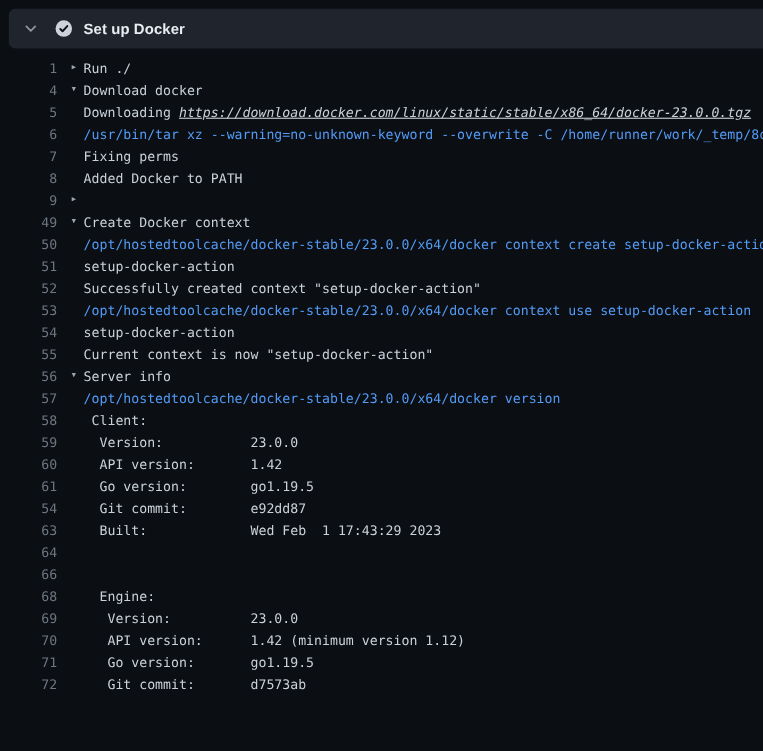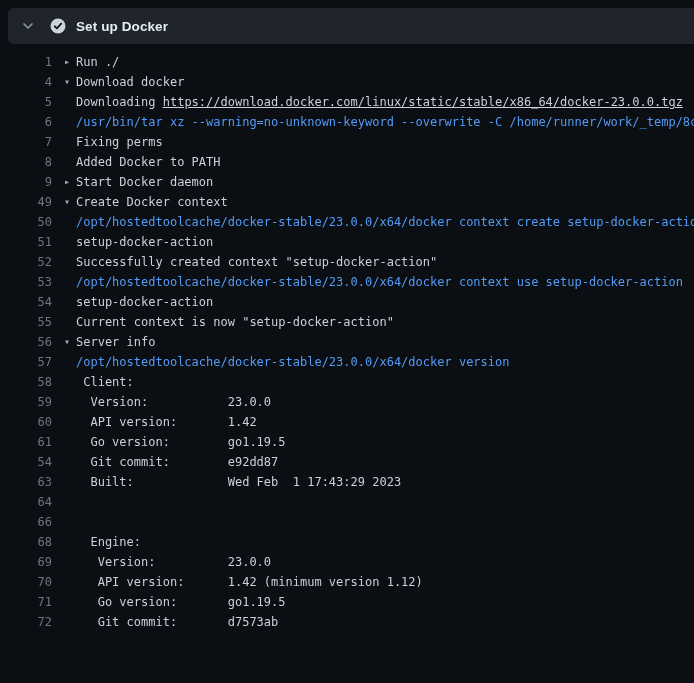--- a/index.html
+++ b/index.html
@@ -74,20 +74,21 @@
   }
   .text {
     color: #c9d1d9;
     white-space: pre;
     overflow: hidden;
   }
   .text.cmd { color: #539bf5; }
   .link {
     text-decoration: underline;
     cursor: pointer;
+    font-style: italic;
   }
 </style>
 </head>
 <body>
 
 <div class="page">
 
   <div class="step-header">
     <span class="chev">
       <svg width="16" height="16" viewBox="0 0 16 16">
@@ -103,21 +104,21 @@
     <span class="step-title">Set up Docker</span>
   </div>
 
   <div class="log">
       <div class="row"><span class="num">1</span><span class="arrow">▸</span><span class="text">Run ./</span></div>
       <div class="row"><span class="num">4</span><span class="arrow">▾</span><span class="text">Download docker</span></div>
       <div class="row"><span class="num">5</span><span class="arrow"></span><span class="text"><span>Downloading </span><span class="link">https://download.docker.com/linux/static/stable/x86_64/docker-23.0.0.tgz</span></span></div>
       <div class="row"><span class="num">6</span><span class="arrow"></span><span class="text cmd">/usr/bin/tar xz --warning=no-unknown-keyword --overwrite -C /home/runner/work/_temp/8c9</span></div>
       <div class="row"><span class="num">7</span><span class="arrow"></span><span class="text">Fixing perms</span></div>
       <div class="row"><span class="num">8</span><span class="arrow"></span><span class="text">Added Docker to PATH</span></div>
-      <div class="row"><span class="num">9</span><span class="arrow">▸</span><span class="text">Start Docker daemon</span></div>
+      <div class="row"><span class="num">9</span><span class="arrow">▸</span></div>
       <div class="row"><span class="num">49</span><span class="arrow">▾</span><span class="text">Create Docker context</span></div>
       <div class="row"><span class="num">50</span><span class="arrow"></span><span class="text cmd">/opt/hostedtoolcache/docker-stable/23.0.0/x64/docker context create setup-docker-action</span></div>
       <div class="row"><span class="num">51</span><span class="arrow"></span><span class="text">setup-docker-action</span></div>
       <div class="row"><span class="num">52</span><span class="arrow"></span><span class="text">Successfully created context "setup-docker-action"</span></div>
       <div class="row"><span class="num">53</span><span class="arrow"></span><span class="text cmd">/opt/hostedtoolcache/docker-stable/23.0.0/x64/docker context use setup-docker-action</span></div>
       <div class="row"><span class="num">54</span><span class="arrow"></span><span class="text">setup-docker-action</span></div>
       <div class="row"><span class="num">55</span><span class="arrow"></span><span class="text">Current context is now "setup-docker-action"</span></div>
       <div class="row"><span class="num">56</span><span class="arrow">▾</span><span class="text">Server info</span></div>
       <div class="row"><span class="num">57</span><span class="arrow"></span><span class="text cmd">/opt/hostedtoolcache/docker-stable/23.0.0/x64/docker version</span></div>
       <div class="row"><span class="num">58</span><span class="arrow"></span><span class="text"> Client:</span></div>

